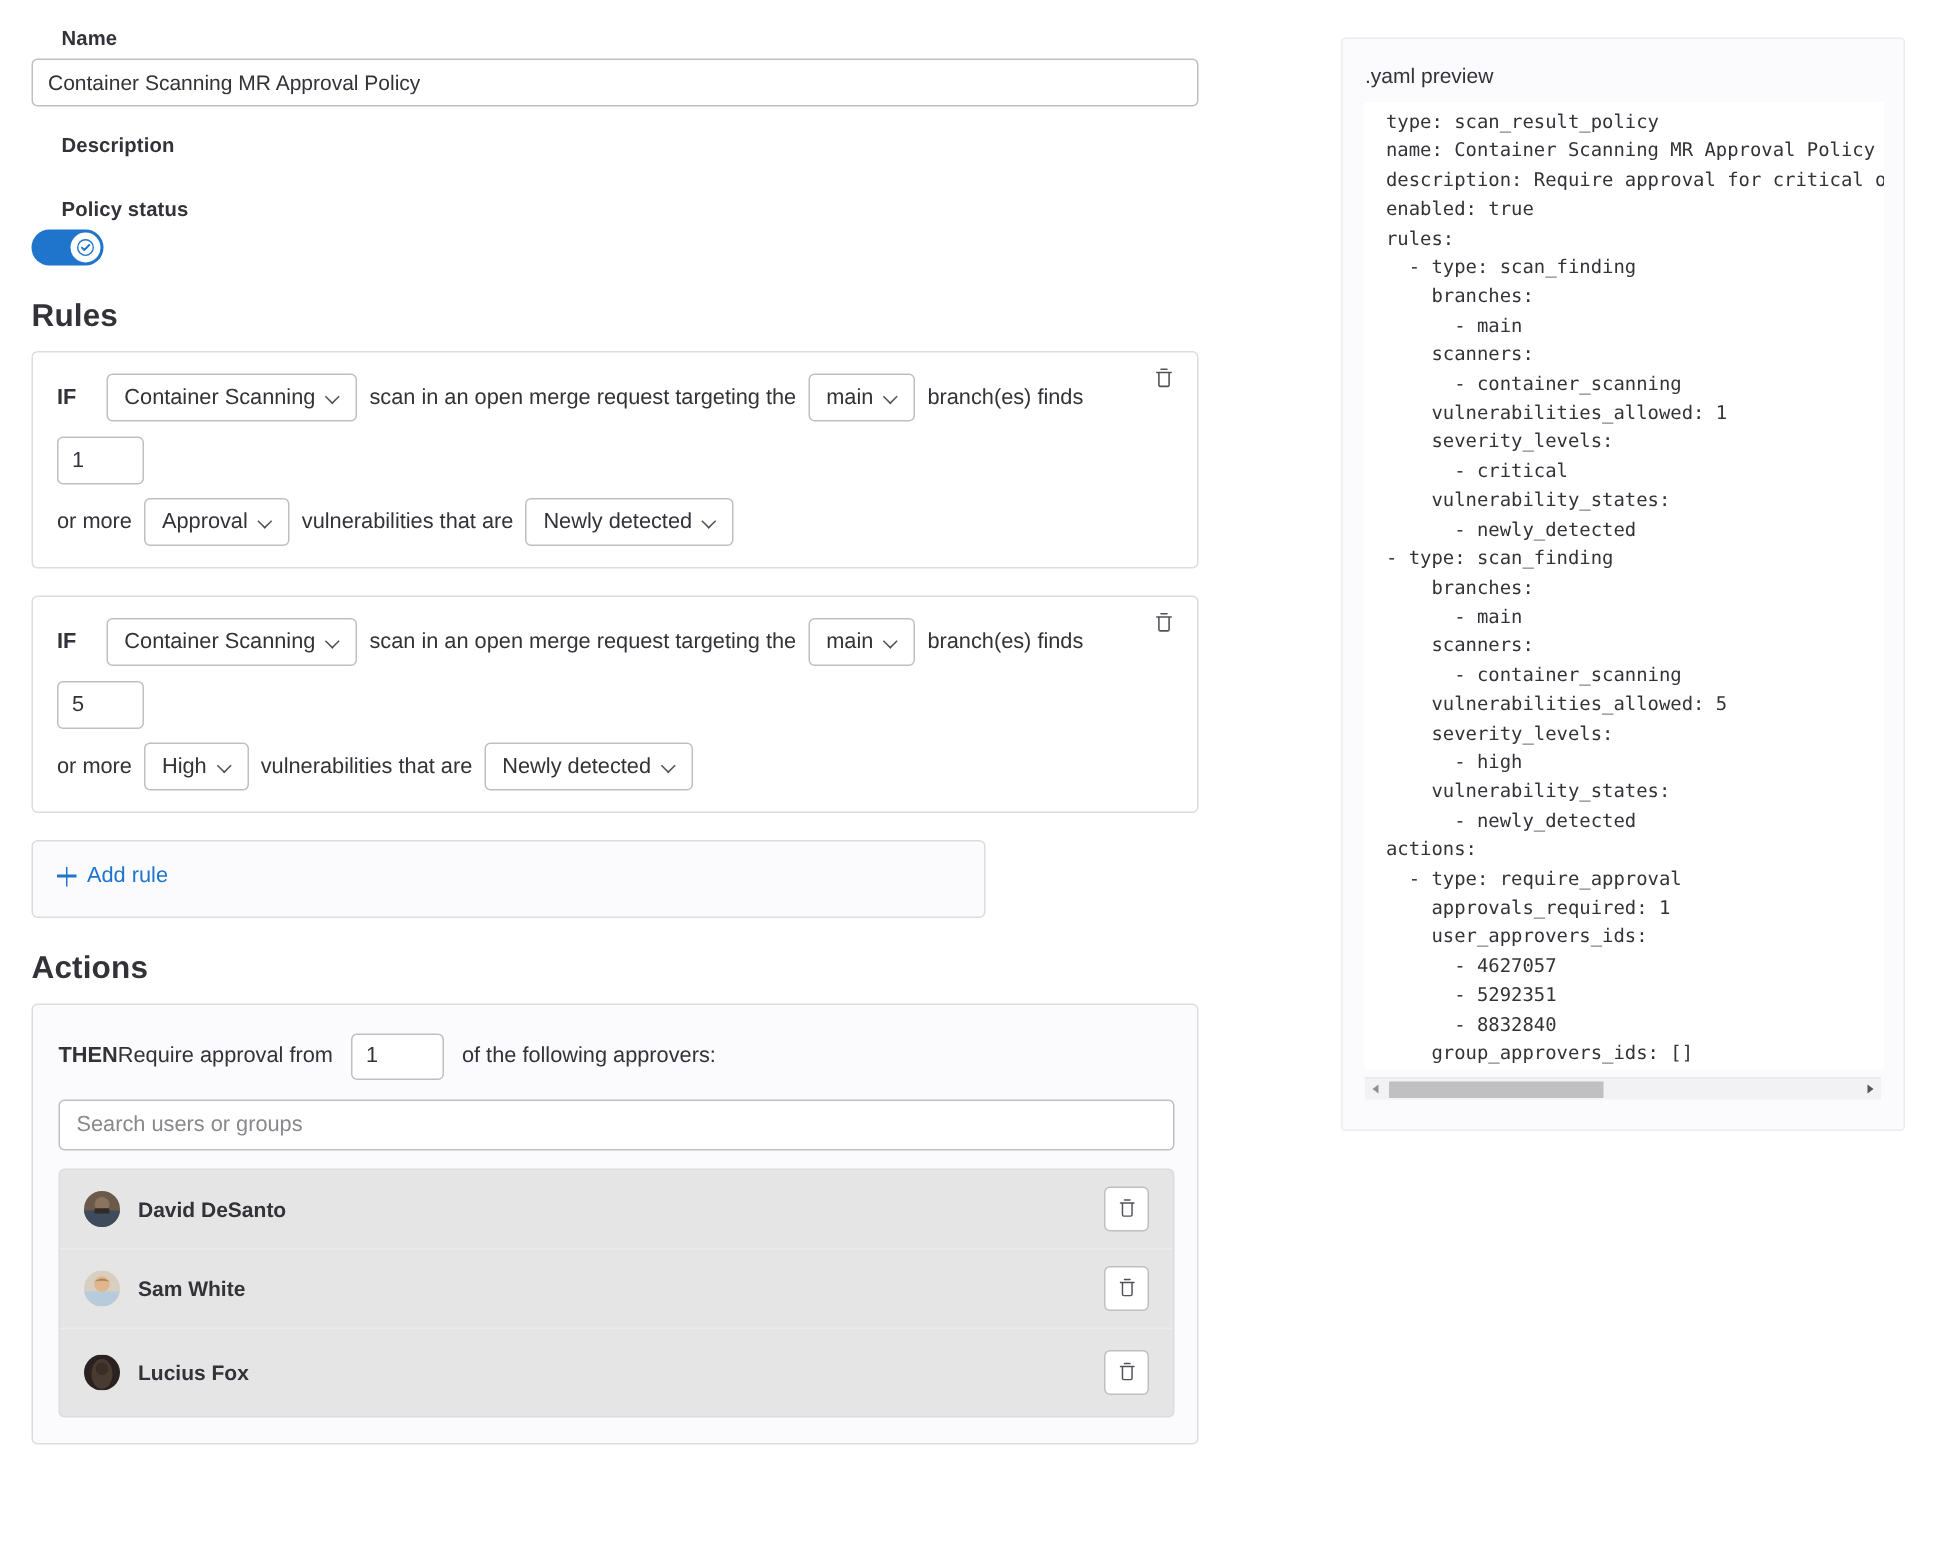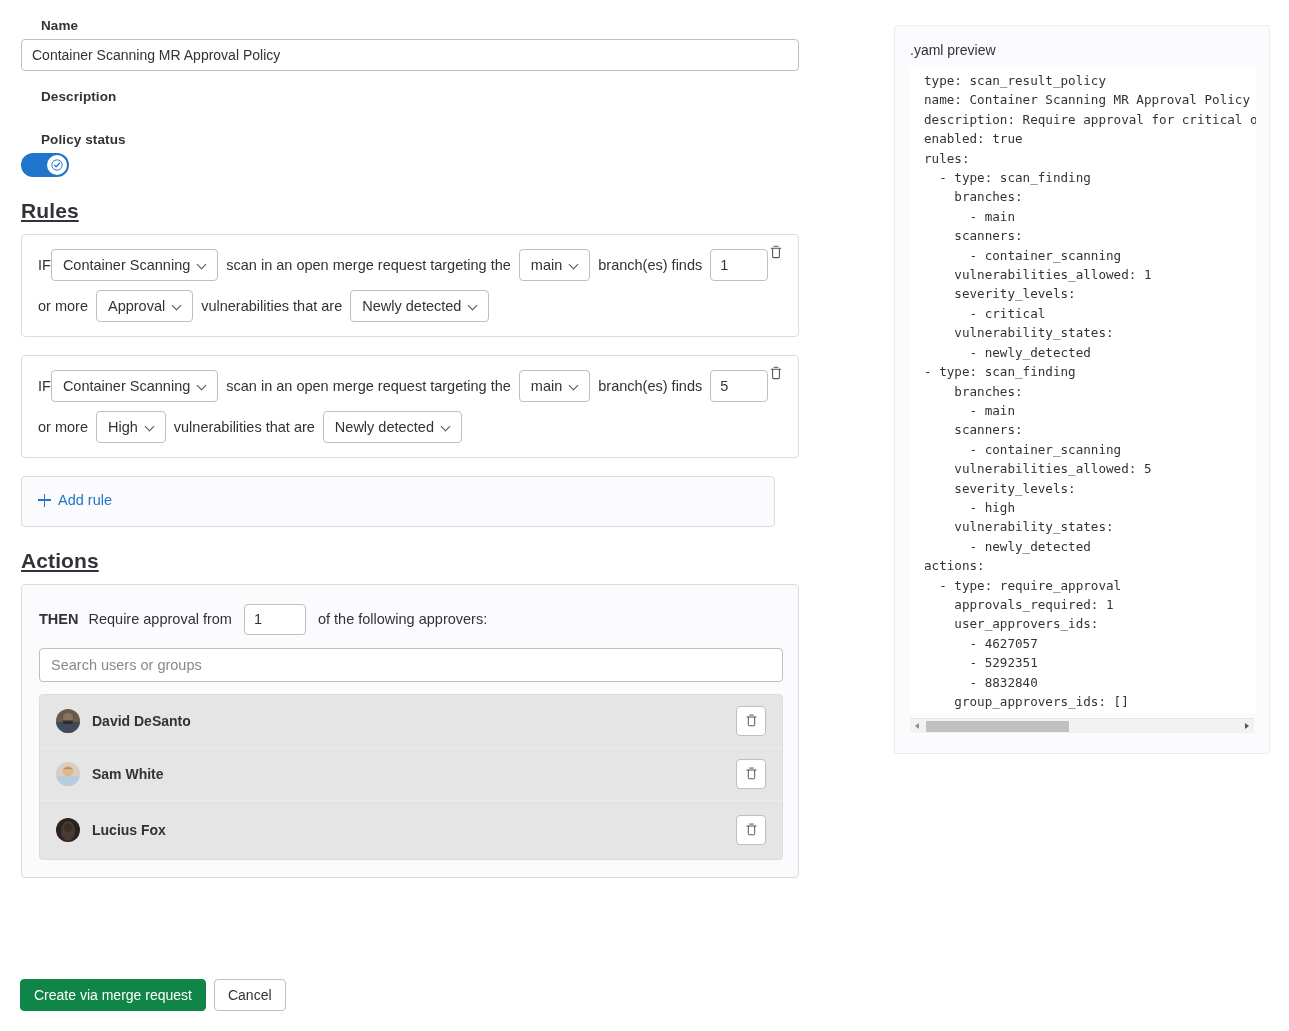--- a/index.html
+++ b/index.html
@@ -87,21 +87,20 @@
   }
   .toggle .knob svg { display: block; }
 
   
   .section-title {
     font-size: 21px;
     font-weight: bold;
     color: #333238;
     margin: 22px 0 11px 0;
     letter-spacing: 0.1px;
-    text-decoration: underline;
   }
 
   
   .rule-card {
     width: 778px;
     border: 1px solid #dcdcde;
     border-radius: 4px;
     background: #fff;
     padding: 14px 16px 14px 16px;
     position: relative;
@@ -110,23 +109,23 @@
   .rule-row {
     display: flex;
     align-items: center;
     flex-wrap: wrap;
     row-gap: 10px;
   }
   .rule-row + .rule-row { margin-top: 9px; }
 
   .kw {
     font-size: 14.5px;
-    font-weight: normal;
-    color: #333238;
-    margin-right: 0;
+    font-weight: bold;
+    color: #333238;
+    margin-right: 20px;
   }
   .plain {
     font-size: 14.5px;
     color: #333238;
     margin: 0 8px;
     white-space: nowrap;
   }
   .plain.first { margin-left: 0; }
 
   .dropdown {
@@ -179,21 +178,21 @@
     width: 20px; height: 20px;
     background: none;
     border: none;
     padding: 0;
     cursor: pointer;
     line-height: 0;
   }
 
   
   .add-rule-card {
-    width: 754px;
+    width: 636px;
     border: 1px solid #dcdcde;
     border-radius: 4px;
     background: #fbfafd;
     padding: 15px 16px;
     margin-bottom: 10px;
   }
   .add-rule-link {
     display: inline-flex;
     align-items: center;
     gap: 7px;
@@ -229,21 +228,21 @@
   }
   .then-row {
     display: flex;
     align-items: center;
     gap: 0;
     margin-bottom: 13px;
   }
   .then-kw {
     font-size: 14.5px;
     font-weight: bold;
-    margin-right: 10px;
+    margin-right: 0;
   }
   .then-text { font-size: 14.5px; }
   .approval-num {
     width: 62px;
     height: 31px;
     border: 1px solid #bfbfc3;
     border-radius: 4px;
     background: #fff;
     margin: 0 12px;
     padding: 0 9px;
@@ -574,24 +573,20 @@
             <svg width="15" height="15" viewBox="0 0 16 16">
               <path d="M6 2.2h4M3.2 4.3h9.6M4.6 4.3v8.3a1 1 0 0 0 1 1h4.8a1 1 0 0 0 1-1V4.3" fill="none" stroke="#535158" stroke-width="1.05" stroke-linecap="round"></path>
             </svg>
           </button>
         </div>
 
       </div>
     </div>
   </div>
 
-  <div class="footer">
-    <button class="btn btn-primary">Create via merge request</button>
-    <button class="btn btn-secondary">Cancel</button>
-  </div>
 
   <div class="yaml-panel">
     <div class="yaml-title">.yaml preview</div>
     <div class="yaml-code-wrap">
       <pre class="yaml-code">type: scan_result_policy
 name: Container Scanning MR Approval Policy
 description: Require approval for critical o
 enabled: true
 rules:
   - type: scan_finding

